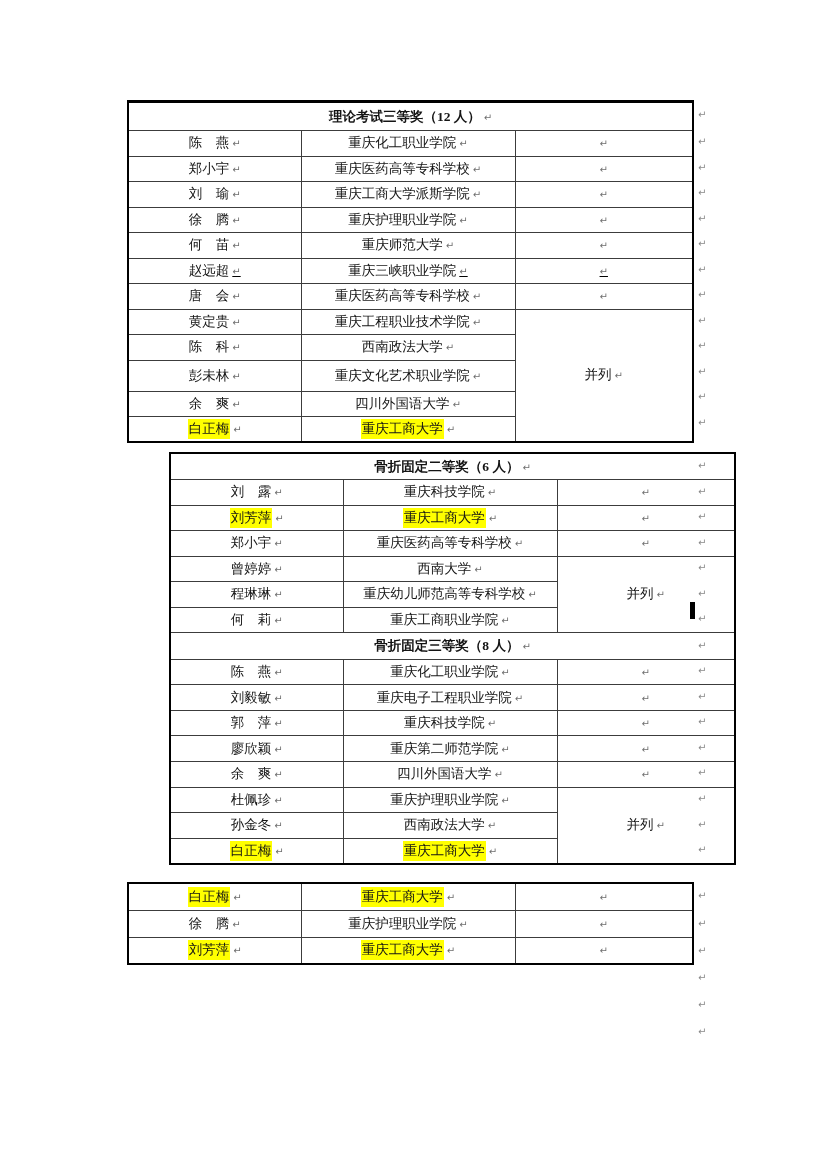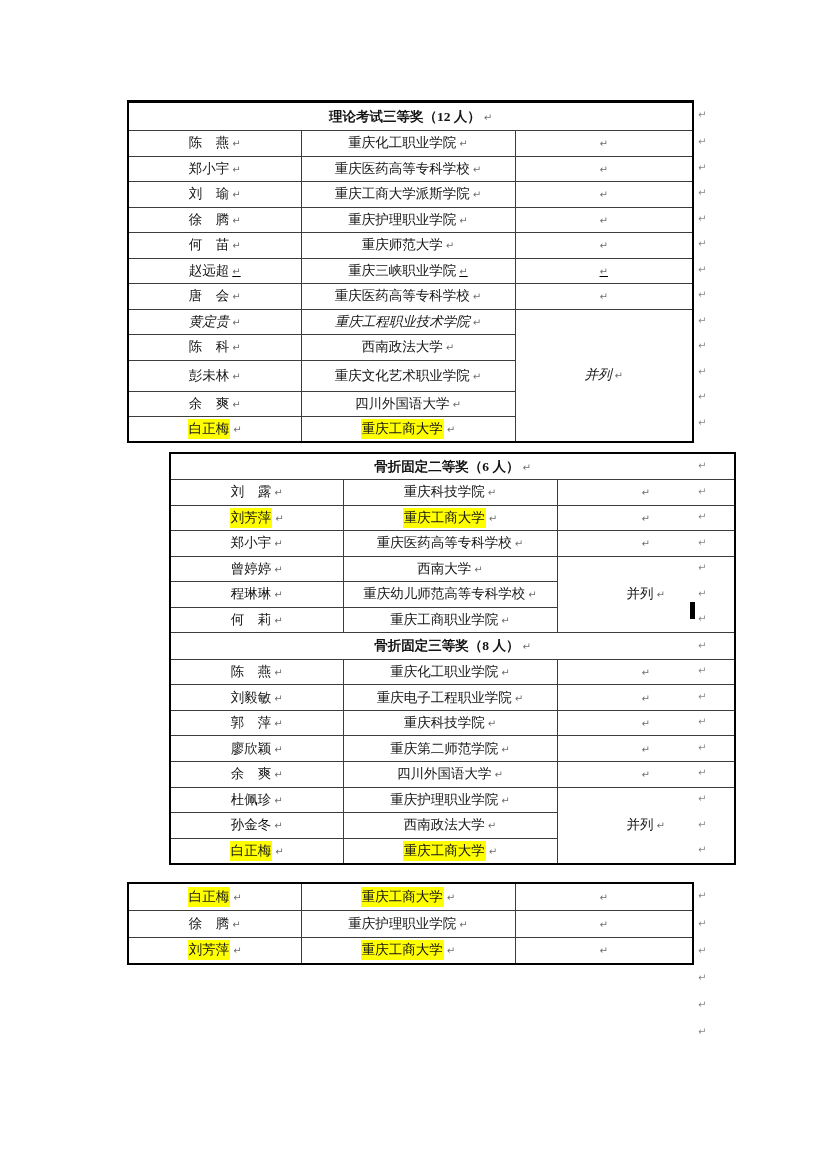--- a/index.html
+++ b/index.html
@@ -110,21 +110,21 @@
           <tr style="height: 25.5px; text-decoration: underline;">
             <td><span class="cell-text">赵远超</span><span class="pmark">↵</span></td>
             <td><span class="cell-text">重庆三峡职业学院</span><span class="pmark">↵</span></td>
             <td><span class="pmark solo">↵</span></td>
           </tr>
           <tr style="height: 25.5px;">
             <td><span class="cell-text">唐　会</span><span class="pmark">↵</span></td>
             <td><span class="cell-text">重庆医药高等专科学校</span><span class="pmark">↵</span></td>
             <td><span class="pmark solo">↵</span></td>
           </tr>
-          <tr style="height: 25.5px; font-style: italic;">
+          <tr style="height: 25.5px;">
             <td><span class="cell-text">黄定贵</span><span class="pmark">↵</span></td>
             <td><span class="cell-text">重庆工程职业技术学院</span><span class="pmark">↵</span></td>
             <td rowspan="5"><span class="cell-text">并列</span><span class="pmark">↵</span></td>
           </tr>
           <tr style="height: 25.5px;">
             <td><span class="cell-text">陈　科</span><span class="pmark">↵</span></td>
             <td><span class="cell-text">西南政法大学</span><span class="pmark">↵</span></td>
           </tr>
           <tr style="height: 31px;">
             <td><span class="cell-text">彭未林</span><span class="pmark">↵</span></td>

